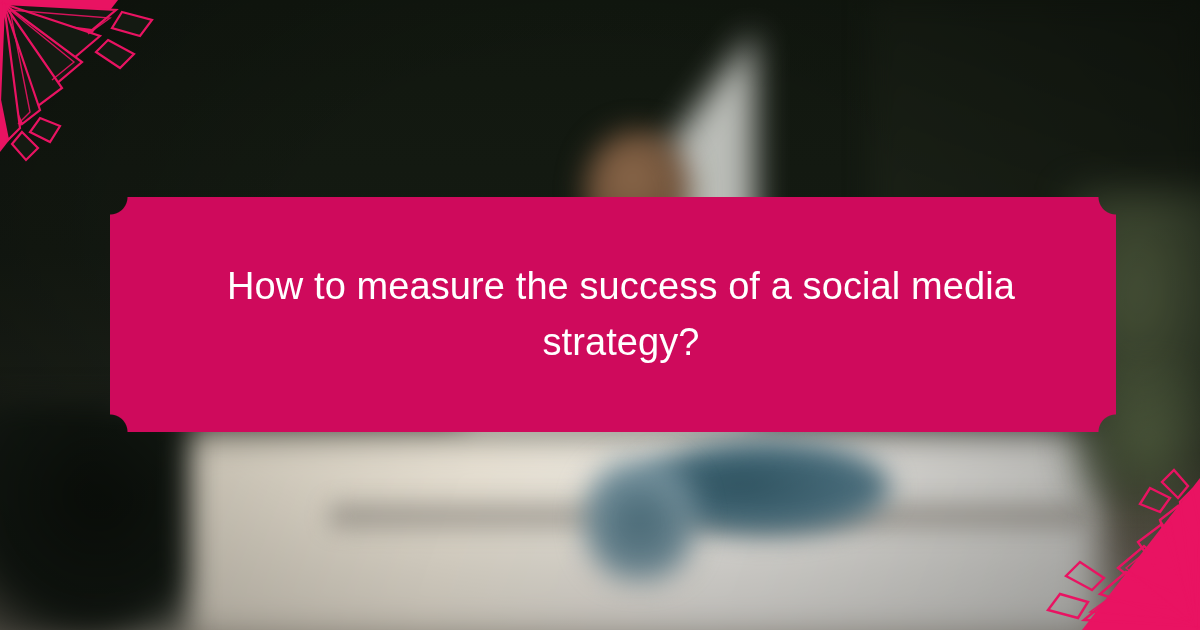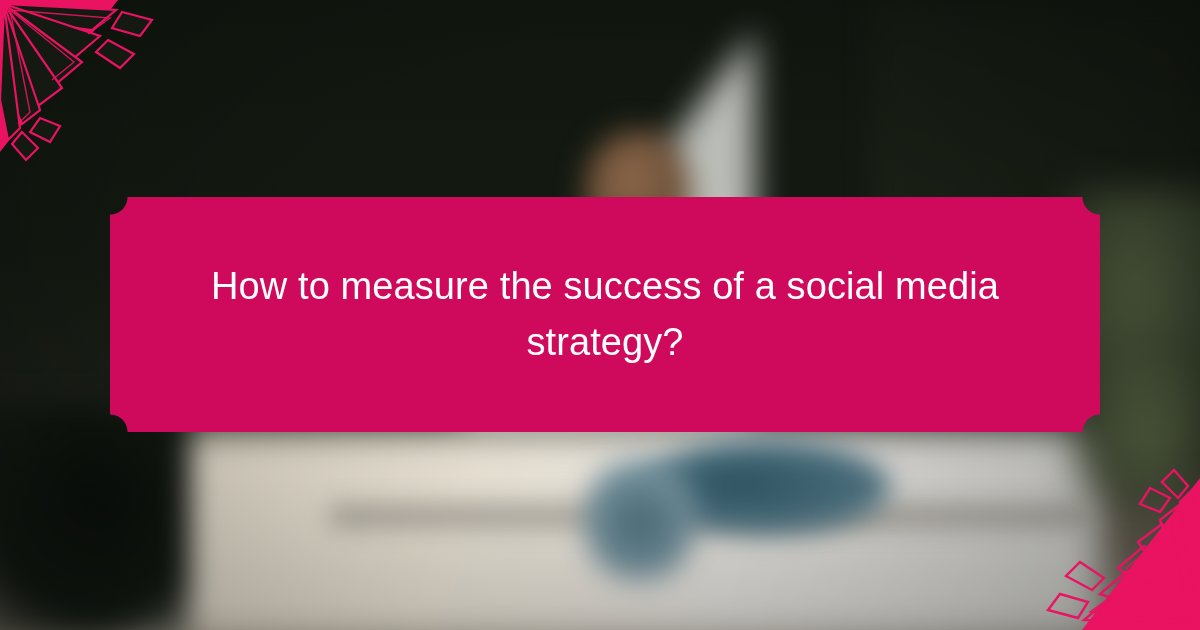--- a/index.html
+++ b/index.html
@@ -156,20 +156,21 @@
       radial-gradient(circle 17px at 100% 0, transparent 0 17px, #000 18px),
       radial-gradient(circle 17px at 0 100%, transparent 0 17px, #000 18px),
       radial-gradient(circle 17px at 100% 100%, transparent 0 17px, #000 18px);
     -webkit-mask-composite: source-in;
     mask-image:
       radial-gradient(circle 17px at 0 0, transparent 0 17px, #000 18px),
       radial-gradient(circle 17px at 100% 0, transparent 0 17px, #000 18px),
       radial-gradient(circle 17px at 0 100%, transparent 0 17px, #000 18px),
       radial-gradient(circle 17px at 100% 100%, transparent 0 17px, #000 18px);
     mask-composite: intersect;
+    padding-left: 16px;
   }
   .banner-title {
     color: #ffffff;
     font-size: 38px;
     font-weight: 400;
     line-height: 1.45;
     text-align: center;
     max-width: 820px;
     letter-spacing: .1px;
   }

